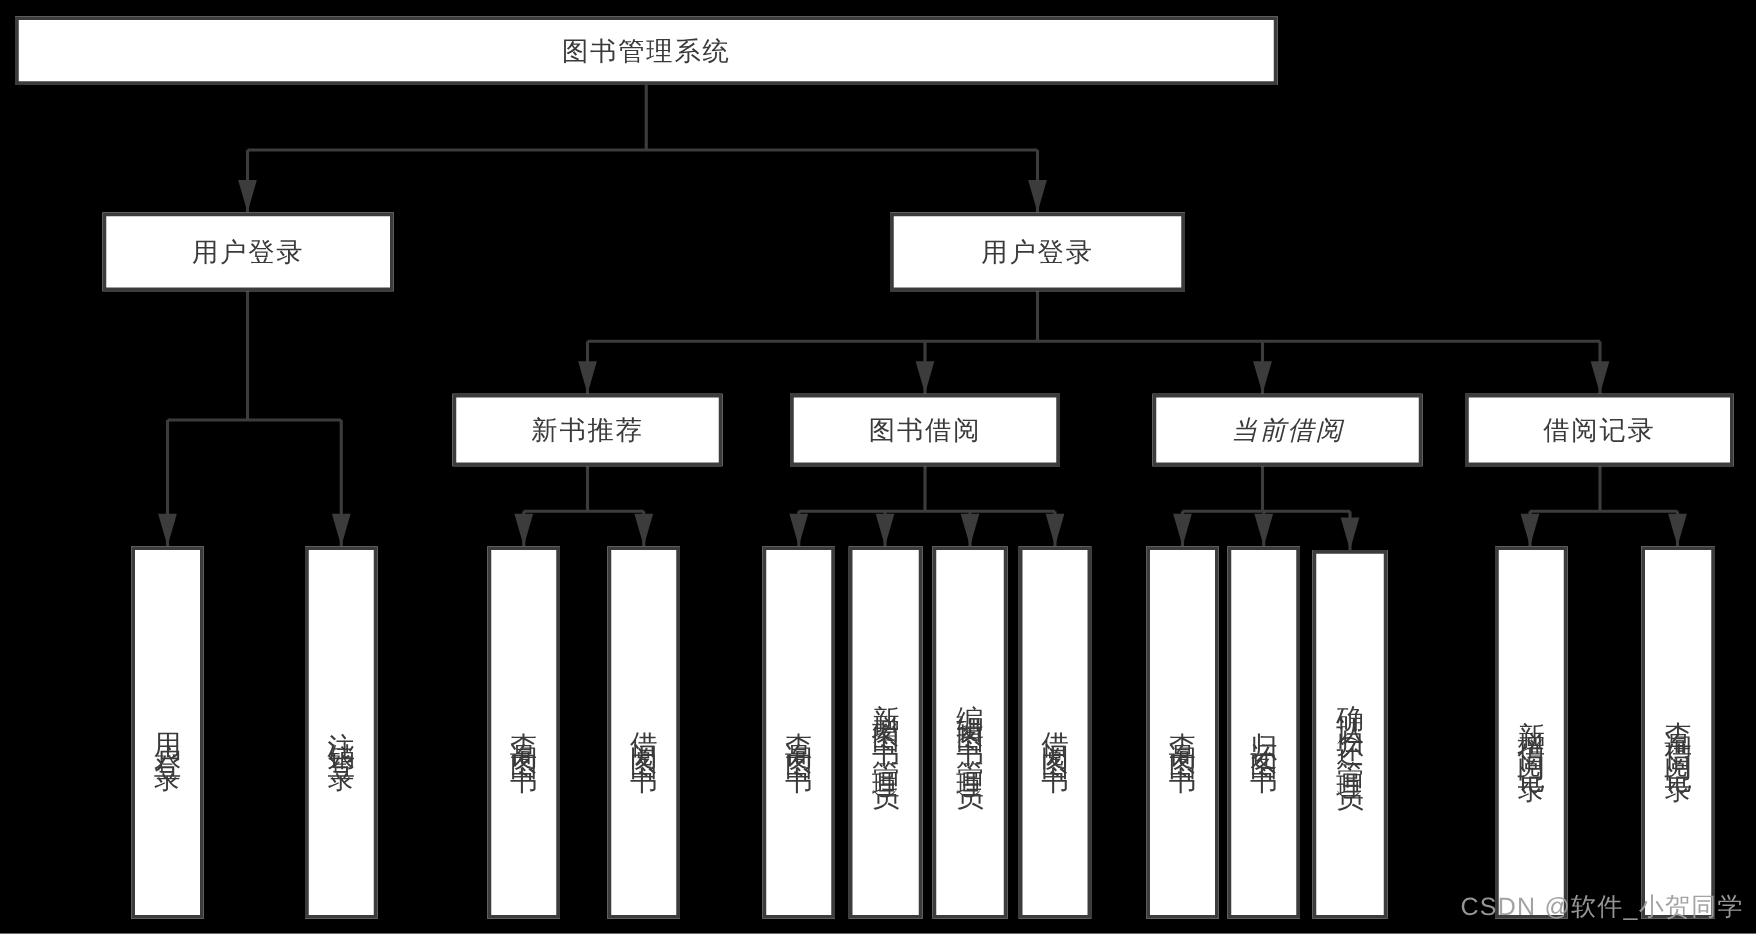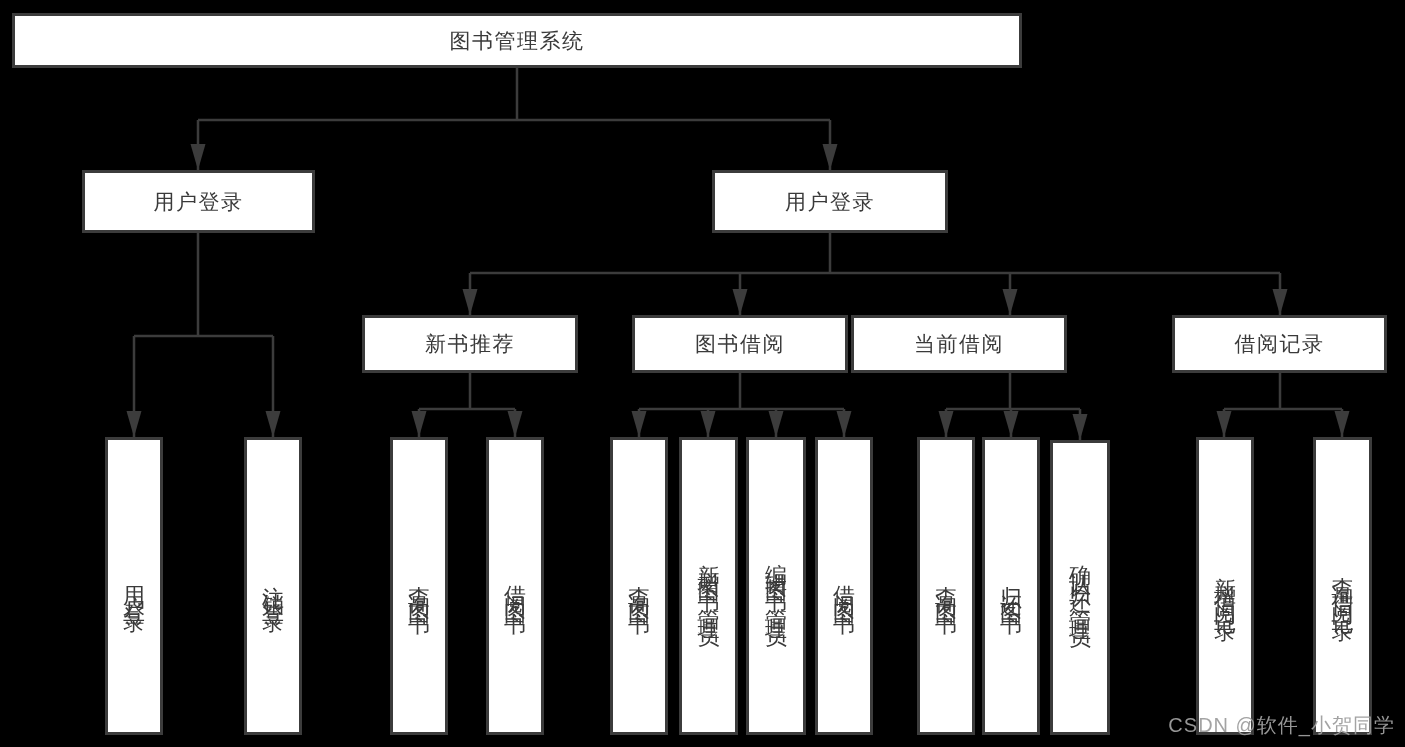--- a/index.html
+++ b/index.html
@@ -47,21 +47,21 @@
     line-height: 1;
   }
   
   .n-root  { left: 12px;   top: 13px;  width: 1010px; height: 55px; }
   
   .n-l2a   { left: 82px;   top: 170px; width: 233px;  height: 63px; }
   .n-l2b   { left: 712px;  top: 170px; width: 236px;  height: 63px; }
   
   .n-l3a   { left: 362px;  top: 315px; width: 216px;  height: 58px; }
   .n-l3b   { left: 632px;  top: 315px; width: 216px;  height: 58px; }
-  .n-l3c   { left: 851px;  top: 315px; width: 216px;  height: 58px; }
+  .n-l3c   { left: 922px;  top: 315px; width: 216px;  height: 58px; font-style: italic; }
   .n-l3d   { left: 1172px; top: 315px; width: 215px;  height: 58px; }
   
   .n-f1    { left: 105px;  top: 437px; width: 58px; height: 298px; }
   .n-f2    { left: 244px;  top: 437px; width: 58px; height: 298px; }
   .n-f3    { left: 390px;  top: 437px; width: 58px; height: 298px; }
   .n-f4    { left: 486px;  top: 437px; width: 58px; height: 298px; }
   .n-f5    { left: 610px;  top: 437px; width: 58px; height: 298px; }
   .n-f6    { left: 679px;  top: 437px; width: 59px; height: 298px; }
   .n-f7    { left: 746px;  top: 437px; width: 60px; height: 298px; }
   .n-f8    { left: 815px;  top: 437px; width: 58px; height: 298px; }

